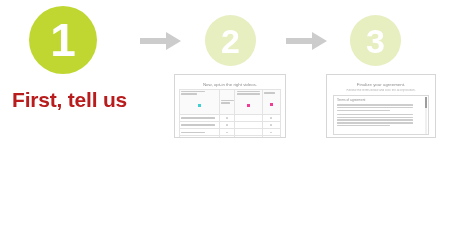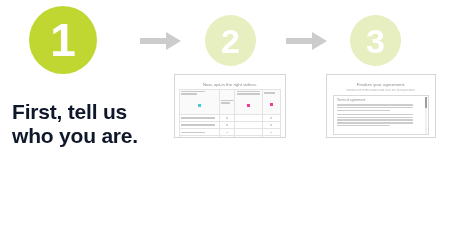--- a/index.html
+++ b/index.html
@@ -64,26 +64,25 @@
   #arrow-1 { left: 140px; }
   #arrow-2 { left: 286px; }
   .arrow svg { display: block; }
 
   
   #headline {
     position: absolute;
     left: 12px;
     top: 88px;
     width: 160px;
-    color: #0f172a;
+    color: #b91c1c;
     font-size: 21px;
     font-weight: bold;
     line-height: 1.16;
     letter-spacing: -0.2px;
-    margin-top: 12px;
   }
   #headline .hl-line { display: block; white-space: nowrap; }
 
   
   .card {
     position: absolute;
     background: #ffffff;
     border: 1px solid #d6d6d6;
     box-sizing: border-box;
     overflow: hidden;
@@ -231,21 +230,20 @@
     <path d="M0 8 H26 V2 L41 11 L26 20 V14 H0 Z" fill="#cccccc"></path>
   </svg>
 </div>
 
 <div class="step-circle" id="circle-3">
   <span>3</span>
 </div>
 
 <div id="headline">
   <span class="hl-line">First, tell us</span>
-  <span class="hl-line">who you are.</span>
 </div>
 
 <div class="card" id="card-videos">
   <div class="card-title">Now, opt-in the right videos.</div>
 
   <table class="mini-table">
     <thead>
       <tr>
         <th style="width:40%">
           <span class="blur-line mid"></span>

